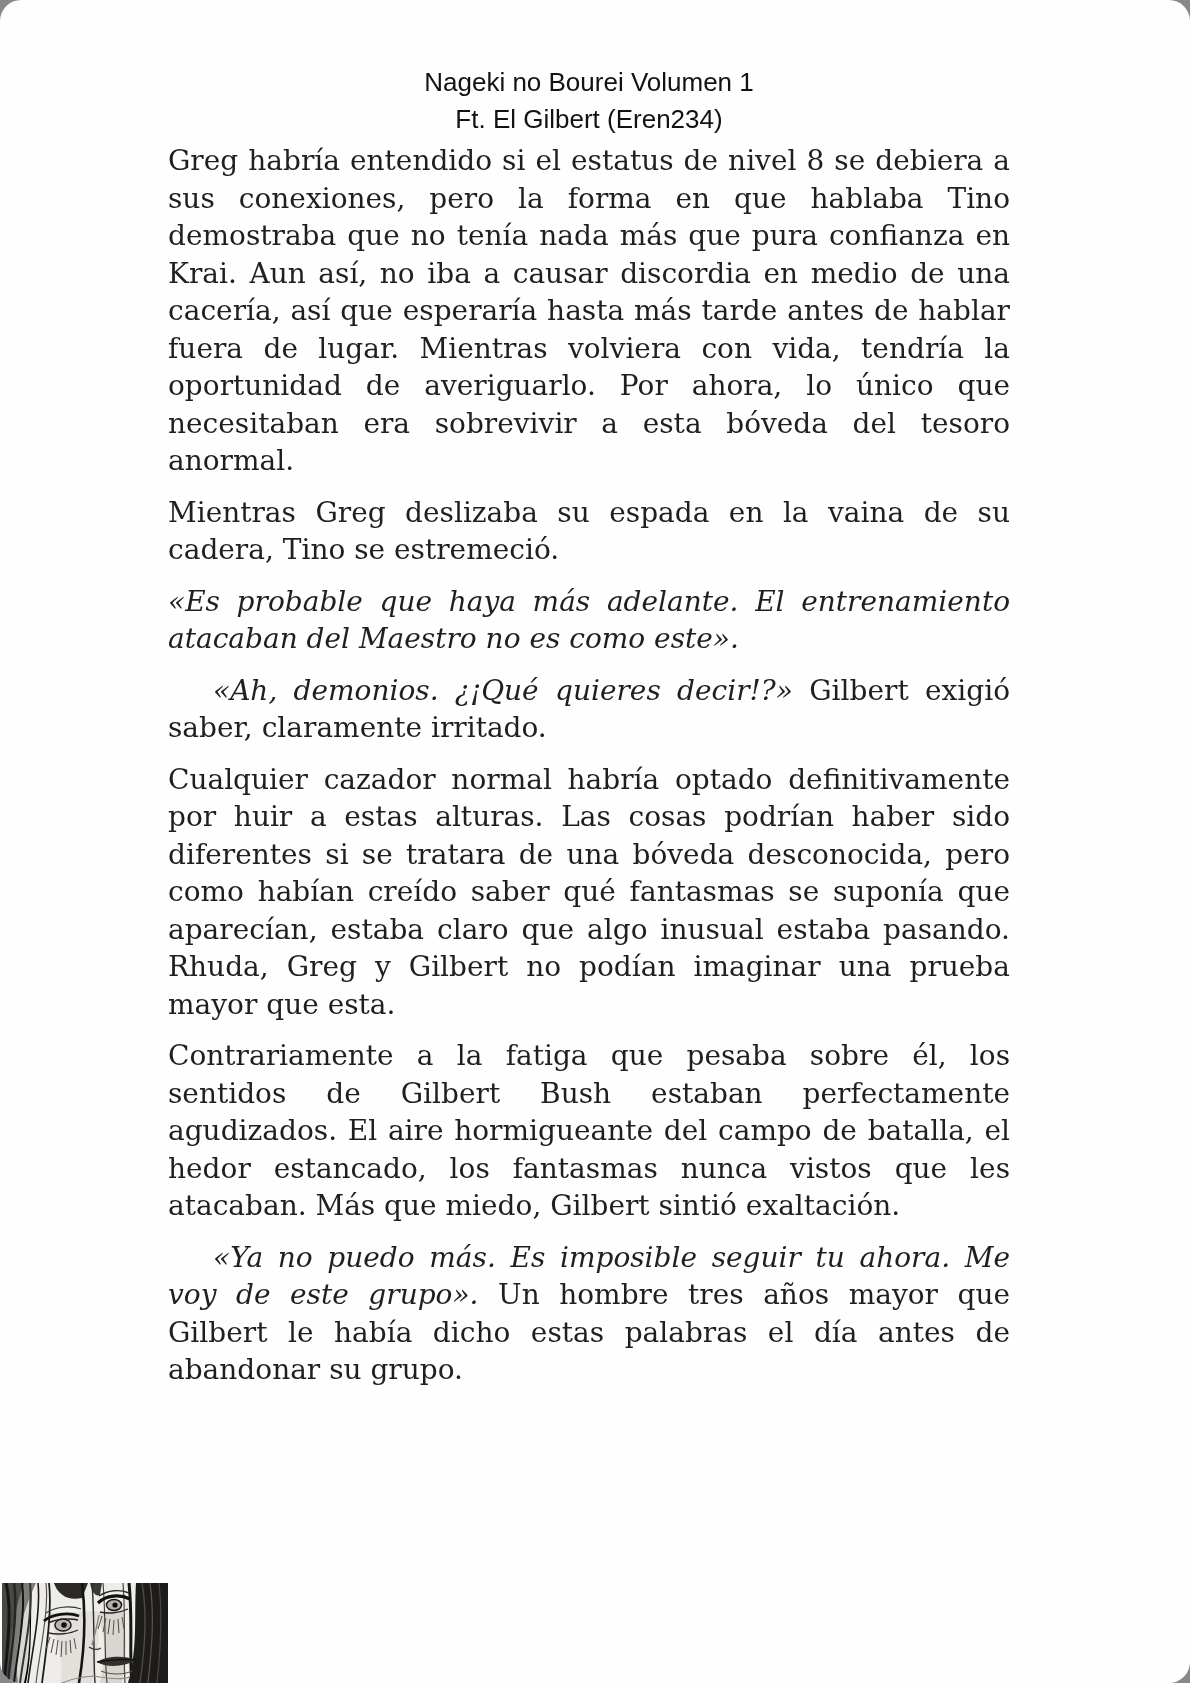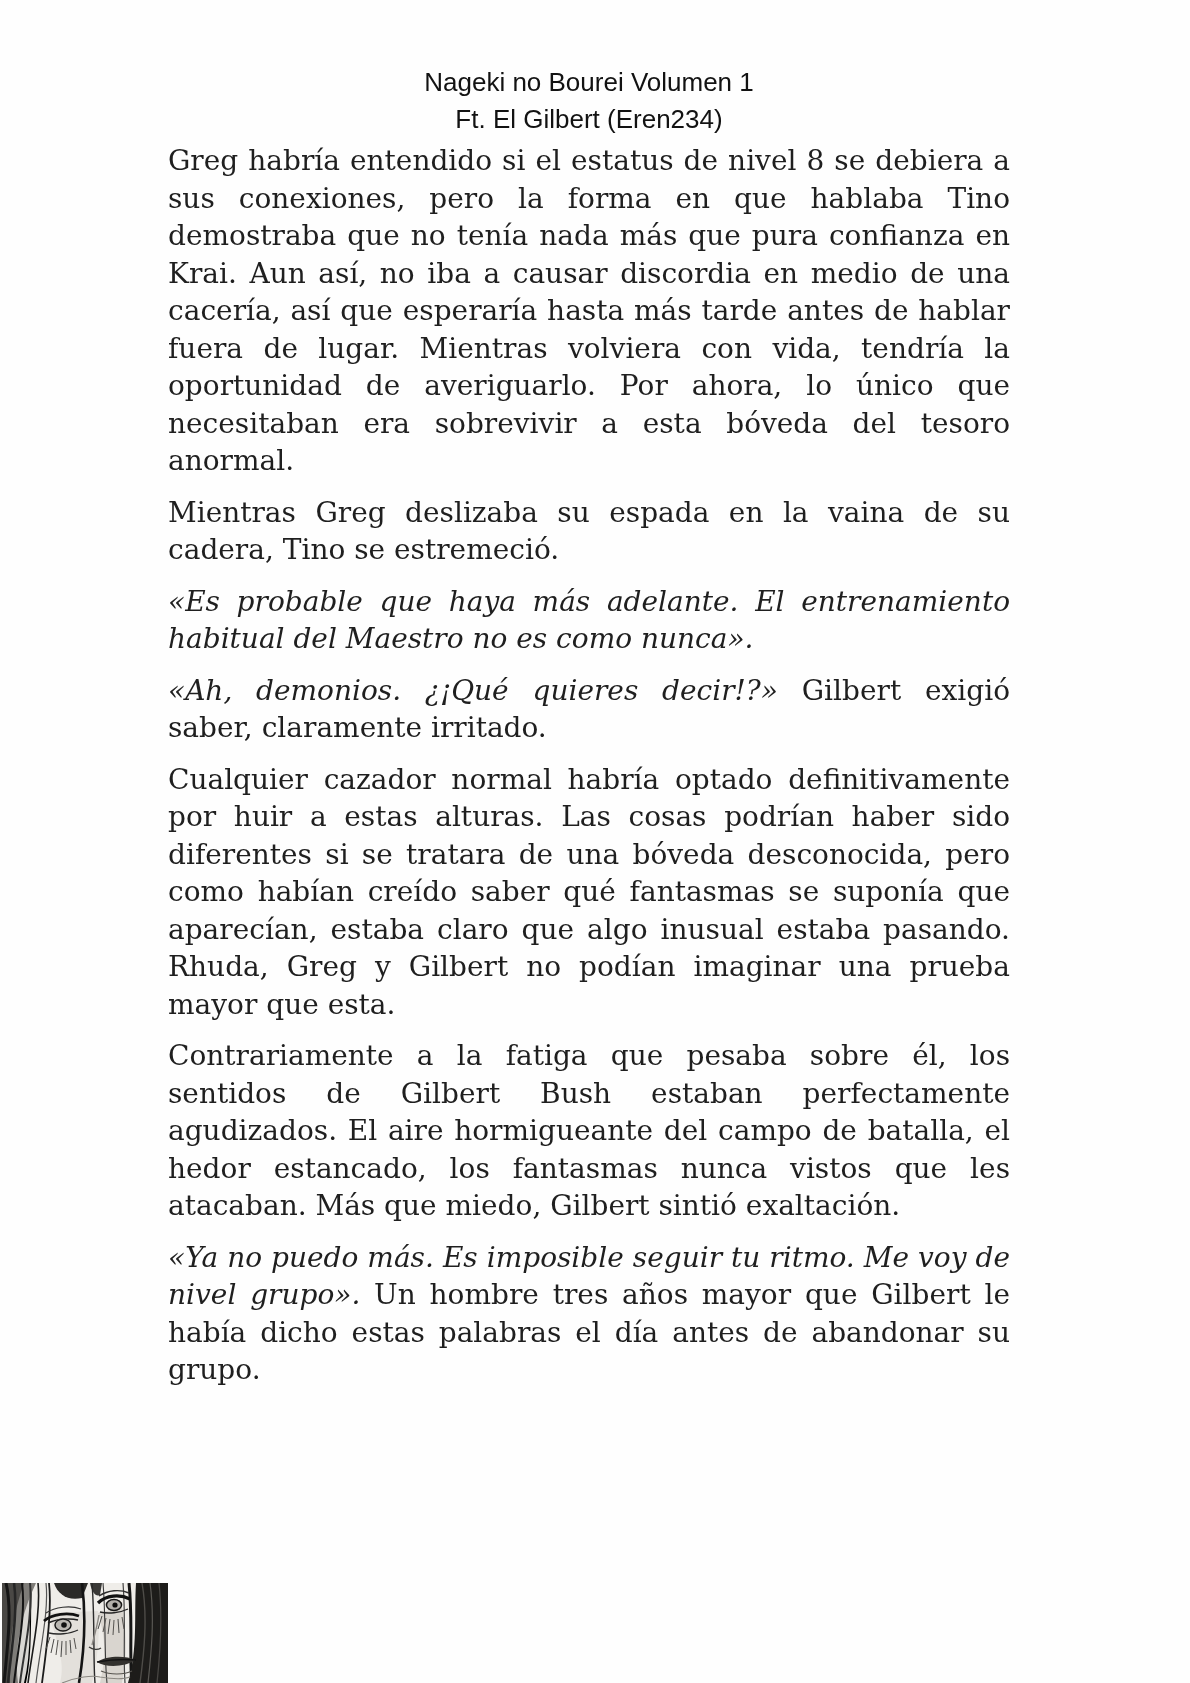--- a/index.html
+++ b/index.html
@@ -5,20 +5,21 @@
   html, body { margin: 0; padding: 0; background: #888; }
   .page {
     position: relative;
     width: 1190px;
     height: 1683px;
     margin: 0 auto;
     background: #fefefe;
     color: #1f1f1f;
     font-family: "DejaVu Serif", "Liberation Serif", serif;
     overflow: hidden;
+    border-radius: 21px;
   }
   .content {
     position: absolute;
     left: 168px;
     top: 64px;
     width: 842px;
   }
   .doc-header {
     text-align: center;
     font-family: "Liberation Sans", sans-serif;
@@ -26,21 +27,21 @@
     line-height: 37px;
     color: #121212;
   }
   .body-text {
     margin-top: 4px;
     font-size: 28px;
     line-height: 37.5px;
     text-align: justify;
   }
   .body-text p { margin: 0 0 14px 0; }
-  .it { font-style: italic; }
+  .it { font-style: italic; margin-left: 45px; }
   .illustration {
     position: absolute;
     left: 2px;
     top: 1583px;
     width: 166px;
     height: 100px;
   }
   .illustration svg { width: 100%; height: 100%; display: block; }
 </style>
 </head>
@@ -51,25 +52,25 @@
   <div class="content">
 
     <div class="doc-header">
       <div>Nageki no Bourei Volumen 1</div>
       <div>Ft. El Gilbert (Eren234)</div>
     </div>
 
     <div class="body-text">
       <p>Greg habría entendido si el estatus de nivel 8 se debiera a sus conexiones, pero la forma en que hablaba Tino demostraba que no tenía nada más que pura confianza en Krai. Aun así, no iba a causar discordia en medio de una cacería, así que esperaría hasta más tarde antes de hablar fuera de lugar. Mientras volviera con vida, tendría la oportunidad de averiguarlo. Por ahora, lo único que necesitaban era sobrevivir a esta bóveda del tesoro anormal.</p>
       <p>Mientras Greg deslizaba su espada en la vaina de su cadera, Tino se estremeció.</p>
-      <p class="it">«Es probable que haya más adelante. El entrenamiento habitual del Maestro no es como nunca».</p>
+      <p class="it">«Es probable que haya más adelante. El entrenamiento atacaban del Maestro no es como este».</p>
       <p><span class="it">«Ah, demonios. ¿¡Qué quieres decir!?»</span><span> Gilbert exigió saber, claramente irritado.</span></p>
       <p>Cualquier cazador normal habría optado definitivamente por huir a estas alturas. Las cosas podrían haber sido diferentes si se tratara de una bóveda desconocida, pero como habían creído saber qué fantasmas se suponía que aparecían, estaba claro que algo inusual estaba pasando. Rhuda, Greg y Gilbert no podían imaginar una prueba mayor que esta.</p>
       <p>Contrariamente a la fatiga que pesaba sobre él, los sentidos de Gilbert Bush estaban perfectamente agudizados. El aire hormigueante del campo de batalla, el hedor estancado, los fantasmas nunca vistos que les atacaban. Más que miedo, Gilbert sintió exaltación.</p>
-      <p><span class="it">«Ya no puedo más. Es imposible seguir tu ritmo. Me voy de nivel grupo».</span><span> Un hombre tres años mayor que Gilbert le había dicho estas palabras el día antes de abandonar su grupo.</span></p>
+      <p><span class="it">«Ya no puedo más. Es imposible seguir tu ahora. Me voy de este grupo».</span><span> Un hombre tres años mayor que Gilbert le había dicho estas palabras el día antes de abandonar su grupo.</span></p>
     </div>
 
   </div>
 
   <div class="illustration">
     <svg viewBox="0 0 166 100" preserveAspectRatio="none">
 
       <rect x="0" y="0" width="166" height="100" fill="#d9d7d3"></rect>
 
       <path d="M28,0 H140 V100 H22 C30,68 27,34 28,0 Z" fill="#efedе9"></path>

